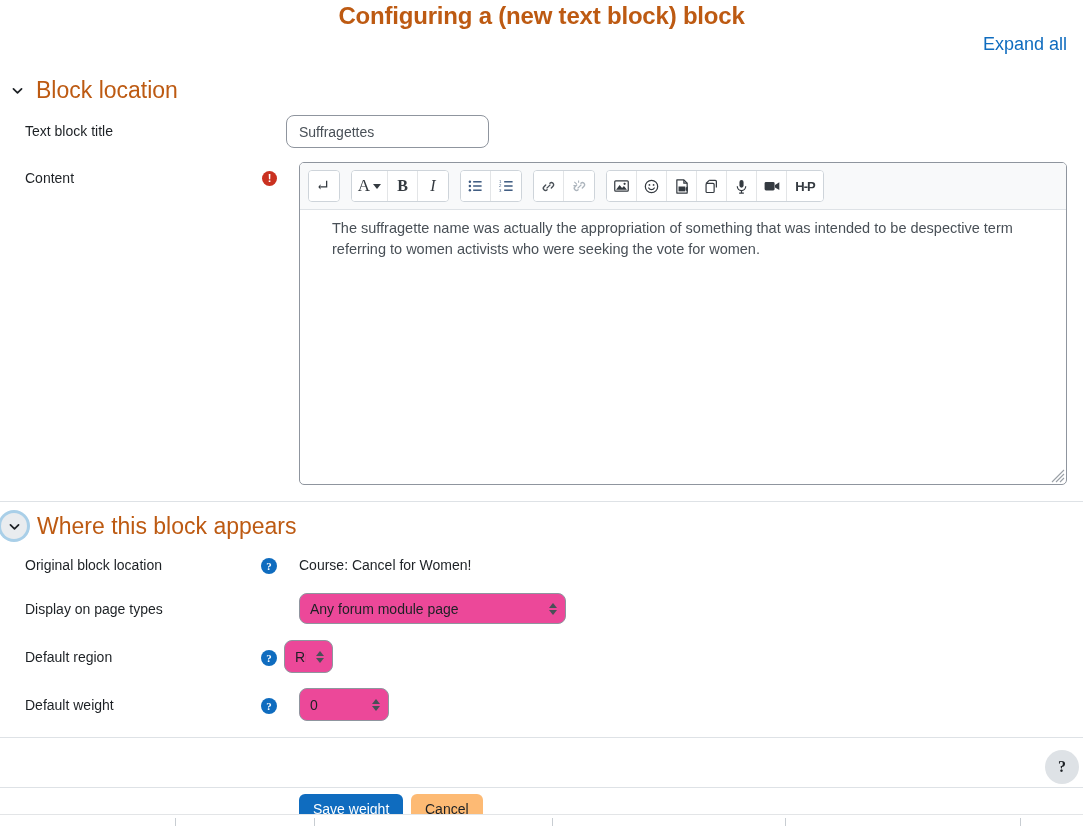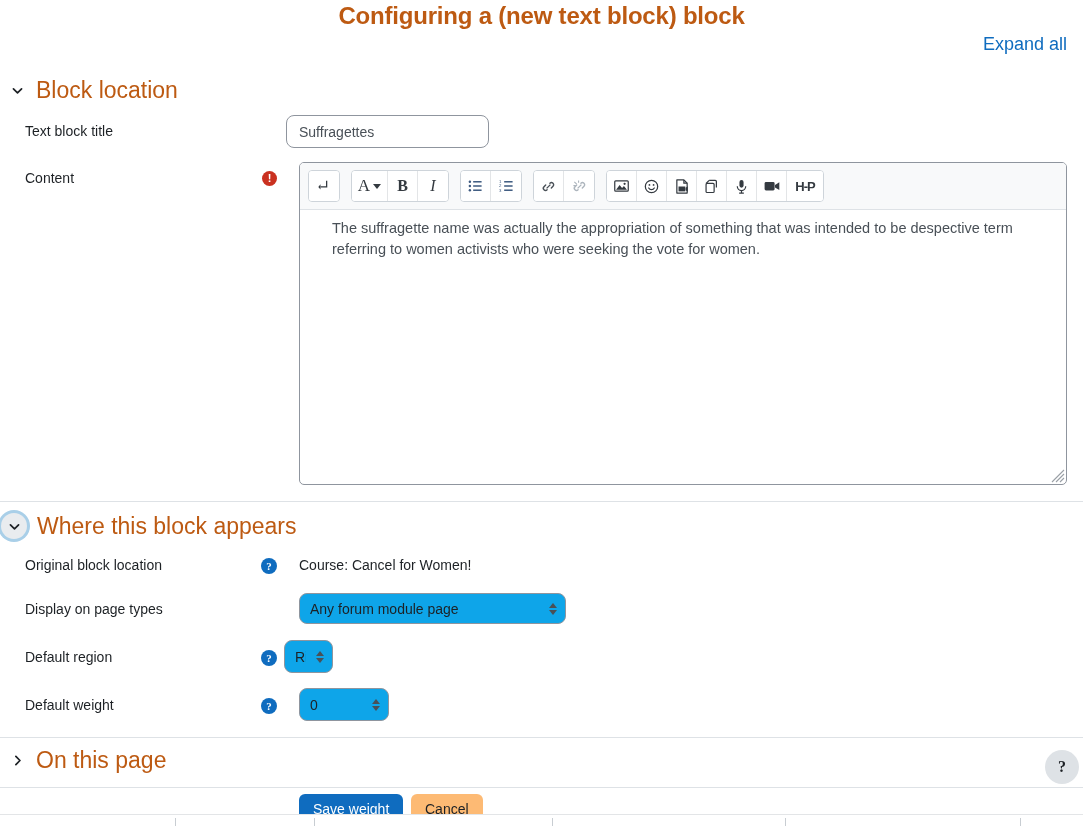--- a/index.html
+++ b/index.html
@@ -84,21 +84,21 @@
     border: 1px solid #8f959e; border-radius: 8px;
     background: #fff; padding: 4px 10px;
     outline: none;
   }
 
   .selwrap { position: absolute; }
   select.sel {
     font-family: "Liberation Sans", sans-serif;
     font-size: 14px; color: #1d2125;
     border: 1px solid #8f959e; border-radius: 8px;
-    background: #0ea5e9;
+    background: #ec4899;
     padding: 4px 26px 4px 10px;
     appearance: none; -webkit-appearance: none;
     outline: none; cursor: pointer;
     width: 100%; height: 100%;
   }
   .selwrap::after {
     content: "";
     position: absolute; right: 9px; top: 50%;
     width: 0; height: 0; pointer-events: none;
     border-left: 4px solid transparent;
@@ -392,28 +392,20 @@
     <span class="helpicon" style="left:261px; top:2px;">?</span>
     <span class="selwrap" style="left:299px; top:-8px; width:90px; height:33px;">
       <select class="sel">
         <option>0</option>
       </select>
     </span>
   </div>
 
   <div class="hr" style="top:737px;"></div>
 
-  <div class="section-head" style="top:749px;">
-    <span class="chev">
-      <svg width="13" height="13" viewBox="0 0 16 16">
-          <path d="M6 3 L11 8 L6 13" fill="none" stroke="#1d2125" stroke-width="2.1" stroke-linecap="round" stroke-linejoin="round"></path>
-        </svg>
-    </span>
-    <span class="section-title">On this page</span>
-  </div>
 
   <div class="hr" style="top:787px;"></div>
 
   <button class="btn btn-primary" style="left:299px; top:794px;">Save weight</button>
   <button class="btn btn-secondary" style="left:411px; top:794px;">Cancel</button>
 
   <button class="help-fab">?</button>
 
   <div class="bottom-strip">
     <span class="tick" style="left:175px;"></span>

